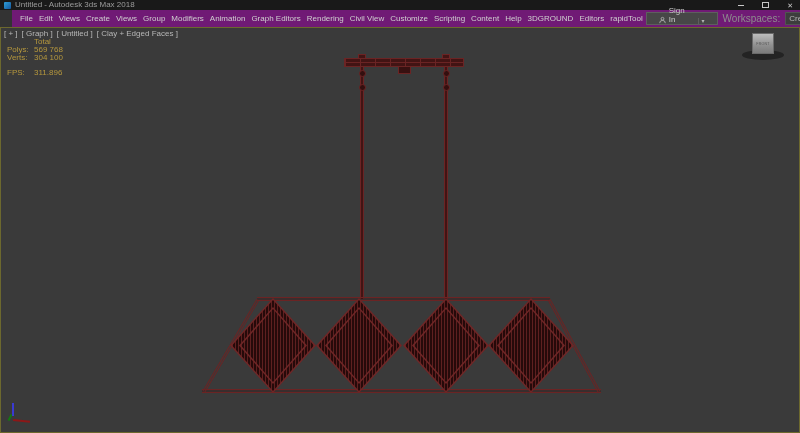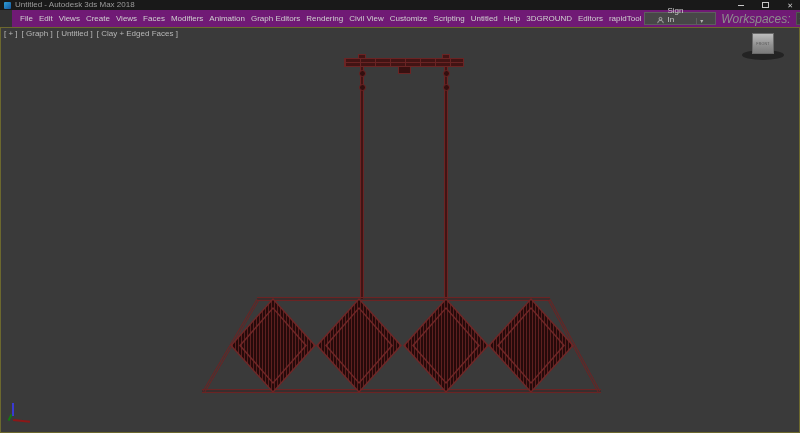--- a/index.html
+++ b/index.html
@@ -18,21 +18,21 @@
 
   
   .menubar{position:absolute;top:10px;left:12px;right:0;height:17px;background:#701a75;
            display:flex;align-items:center;padding-left:5px;}
   .menu-item{font-size:8px;color:#cfcfcf;padding:0 3px;white-space:nowrap;cursor:default;}
   .mb-right{margin-left:auto;display:flex;align-items:center;gap:5px;padding-right:2px;}
   .signin{display:flex;align-items:flex-end;height:11px;background:#474747;border:1px solid #5e5e5e;
           font-size:8px;color:#ccc;padding:0 12px;gap:3px;}
   .caret{font-size:6px;color:#b5b5b5;line-height:1;}
   .signin .caret{border-left:1px solid #5e5e5e;padding-left:3px;margin-left:4px;}
-  .ws-label{font-size:12px;color:#8d8d8d;white-space:nowrap;font-style:italic;}
+  .ws-label{font-size:10px;color:#8d8d8d;white-space:nowrap;}
   .ws-select{display:flex;align-items:center;justify-content:space-between;width:58px;height:11px;
              background:#3d3d3d;border:1px solid #525252;font-size:8px;color:#b5b5b5;padding:0 3px;}
 
   
   .viewport{position:absolute;top:27px;left:0;width:800px;height:406px;background:#3a3a3a;
             border:1px solid #6c682e;box-sizing:border-box;}
   .vp-label{position:absolute;top:1px;left:3px;display:flex;gap:4px;font-size:8px;color:#b8b8b8;}
   .stats{position:absolute;top:10px;left:6px;font-size:8px;color:#b5973d;}
   .srow{display:flex;height:8px;line-height:8px;}
   .slabel{width:27px;}
@@ -88,29 +88,29 @@
       <span class="ic-close">✕</span>
     </div>
   </div>
 
   <div class="menubar">
     <span class="menu-item">File</span>
     <span class="menu-item">Edit</span>
     <span class="menu-item">Views</span>
     <span class="menu-item">Create</span>
     <span class="menu-item">Views</span>
-    <span class="menu-item">Faces</span>
+    <span class="menu-item">Group</span>
     <span class="menu-item">Modifiers</span>
     <span class="menu-item">Animation</span>
     <span class="menu-item">Graph Editors</span>
     <span class="menu-item">Rendering</span>
     <span class="menu-item">Civil View</span>
     <span class="menu-item">Customize</span>
     <span class="menu-item">Scripting</span>
-    <span class="menu-item">Untitled</span>
+    <span class="menu-item">Content</span>
     <span class="menu-item">Help</span>
     <span class="menu-item">3DGROUND</span>
     <span class="menu-item">Editors</span>
     <span class="menu-item">rapidTool</span>
 
     <div class="mb-right">
       <div class="signin">
         <svg width="8" height="8" viewBox="0 0 8 8">
           <circle cx="4" cy="2.6" r="1.6" fill="none" stroke="#bbbbbb" stroke-width="0.9"></circle>
           <path d="M0.8 7.6 a3.2 3.2 0 0 1 6.4 0" fill="none" stroke="#bbbbbb" stroke-width="0.9"></path>
@@ -128,20 +128,38 @@
 
   <div class="viewport">
 
     <div class="vp-label">
       <span>[ + ]</span>
       <span>[ Graph ]</span>
       <span>[ Untitled ]</span>
       <span>[ Clay + Edged Faces ]</span>
     </div>
 
+    <div class="stats">
+      <div class="srow">
+          <span class="slabel"></span>
+          <span>Total</span>
+        </div>
+      <div class="srow">
+          <span class="slabel">Polys:</span>
+          <span>569 768</span>
+        </div>
+      <div class="srow">
+          <span class="slabel">Verts:</span>
+          <span>304 100</span>
+        </div>
+      <div class="srow fps-row">
+          <span class="slabel">FPS:</span>
+          <span>311.896</span>
+        </div>
+    </div>
 
     <div class="viewcube">
       <div class="vc-ring"></div>
       <div class="vc-cube">
         <span class="vc-face">FRONT</span>
       </div>
     </div>
 
     <div>
       <div class="wire canopy"></div>

